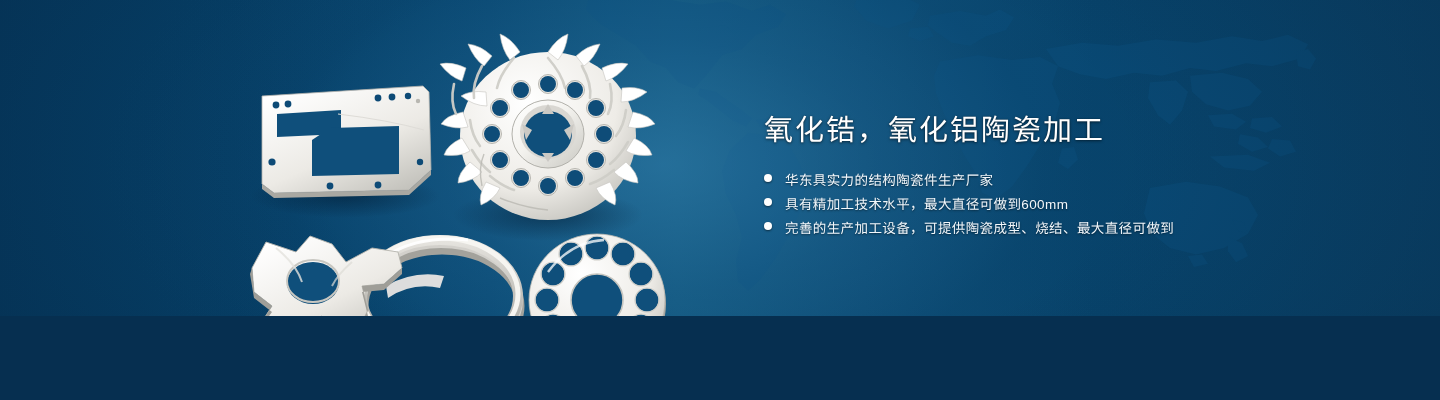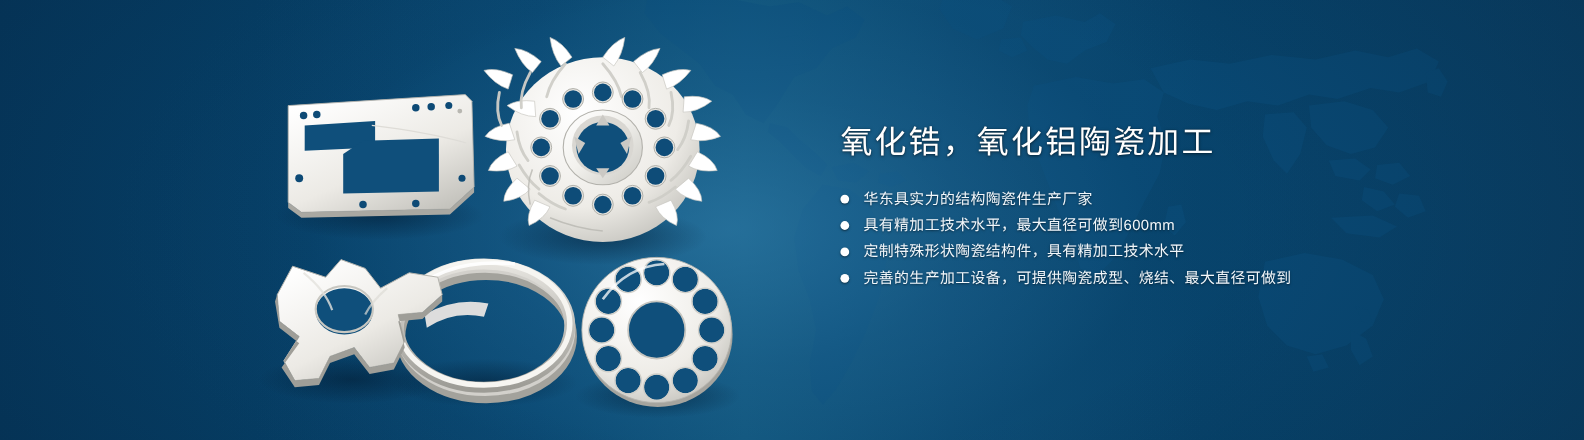--- a/index.html
+++ b/index.html
@@ -3,21 +3,21 @@
 <meta charset="utf-8">
 <title>Ceramic Banner</title>
 <style>
   html,body{margin:0;padding:0;}
   body{
     width:1440px;height:400px;overflow:hidden;
     font-family:"Liberation Sans","DejaVu Sans",sans-serif;
     background:#062f50;
   }
   #banner{
-    position:relative;width:1440px;height:400px;overflow:hidden;
+    position:relative;width:1440px;height:316px;overflow:hidden;
     background:#6d28d9;
   }
   
   .bg-base{
     position:absolute;inset:0;
     background:
       linear-gradient(90deg,
         #063b62 0%,
         #064068 16%,
         #0a4a74 34%,
@@ -44,21 +44,21 @@
 
   
   .copy{position:absolute;left:764px;top:110px;width:620px;}
   .headline{
     color:#ffffff;font-size:29px;line-height:40px;letter-spacing:2px;
     font-weight:400;white-space:nowrap;
     text-shadow:0 1px 3px rgba(0,0,0,.55),0 0 1px rgba(0,0,0,.5);
   }
   .bullets{list-style:none;margin:24px 0 0 0;padding:0;}
   .bullet{
-    display:flex;align-items:center;
+    display:flex;align-items:flex-start;
     margin-bottom:10px;white-space:nowrap;
   }
   .dot{
     width:8px;height:8px;border-radius:50%;
     background:#ffffff;flex:0 0 8px;margin-right:13px;
     box-shadow:0 1px 2px rgba(0,0,0,.5);
   }
   .btext{
     color:#f2f7fb;font-size:13.5px;line-height:14px;letter-spacing:.4px;
     text-shadow:0 1px 2px rgba(0,0,0,.5);
@@ -343,22 +343,18 @@
       <li class="bullet">
         <span class="dot"></span>
         <span class="btext">华东具实力的结构陶瓷件生产厂家</span>
       </li>
       <li class="bullet">
         <span class="dot"></span>
         <span class="btext">具有精加工技术水平，最大直径可做到600mm</span>
       </li>
       <li class="bullet">
         <span class="dot"></span>
-        <span class="btext">定制特殊形状陶瓷结构件，具有精加工技术水平</span>
-      </li>
-      <li class="bullet">
-        <span class="dot"></span>
         <span class="btext">完善的生产加工设备，可提供陶瓷成型、烧结、最大直径可做到</span>
       </li>
     </ul>
   </div>
 
 </div>
 
 </body></html>

